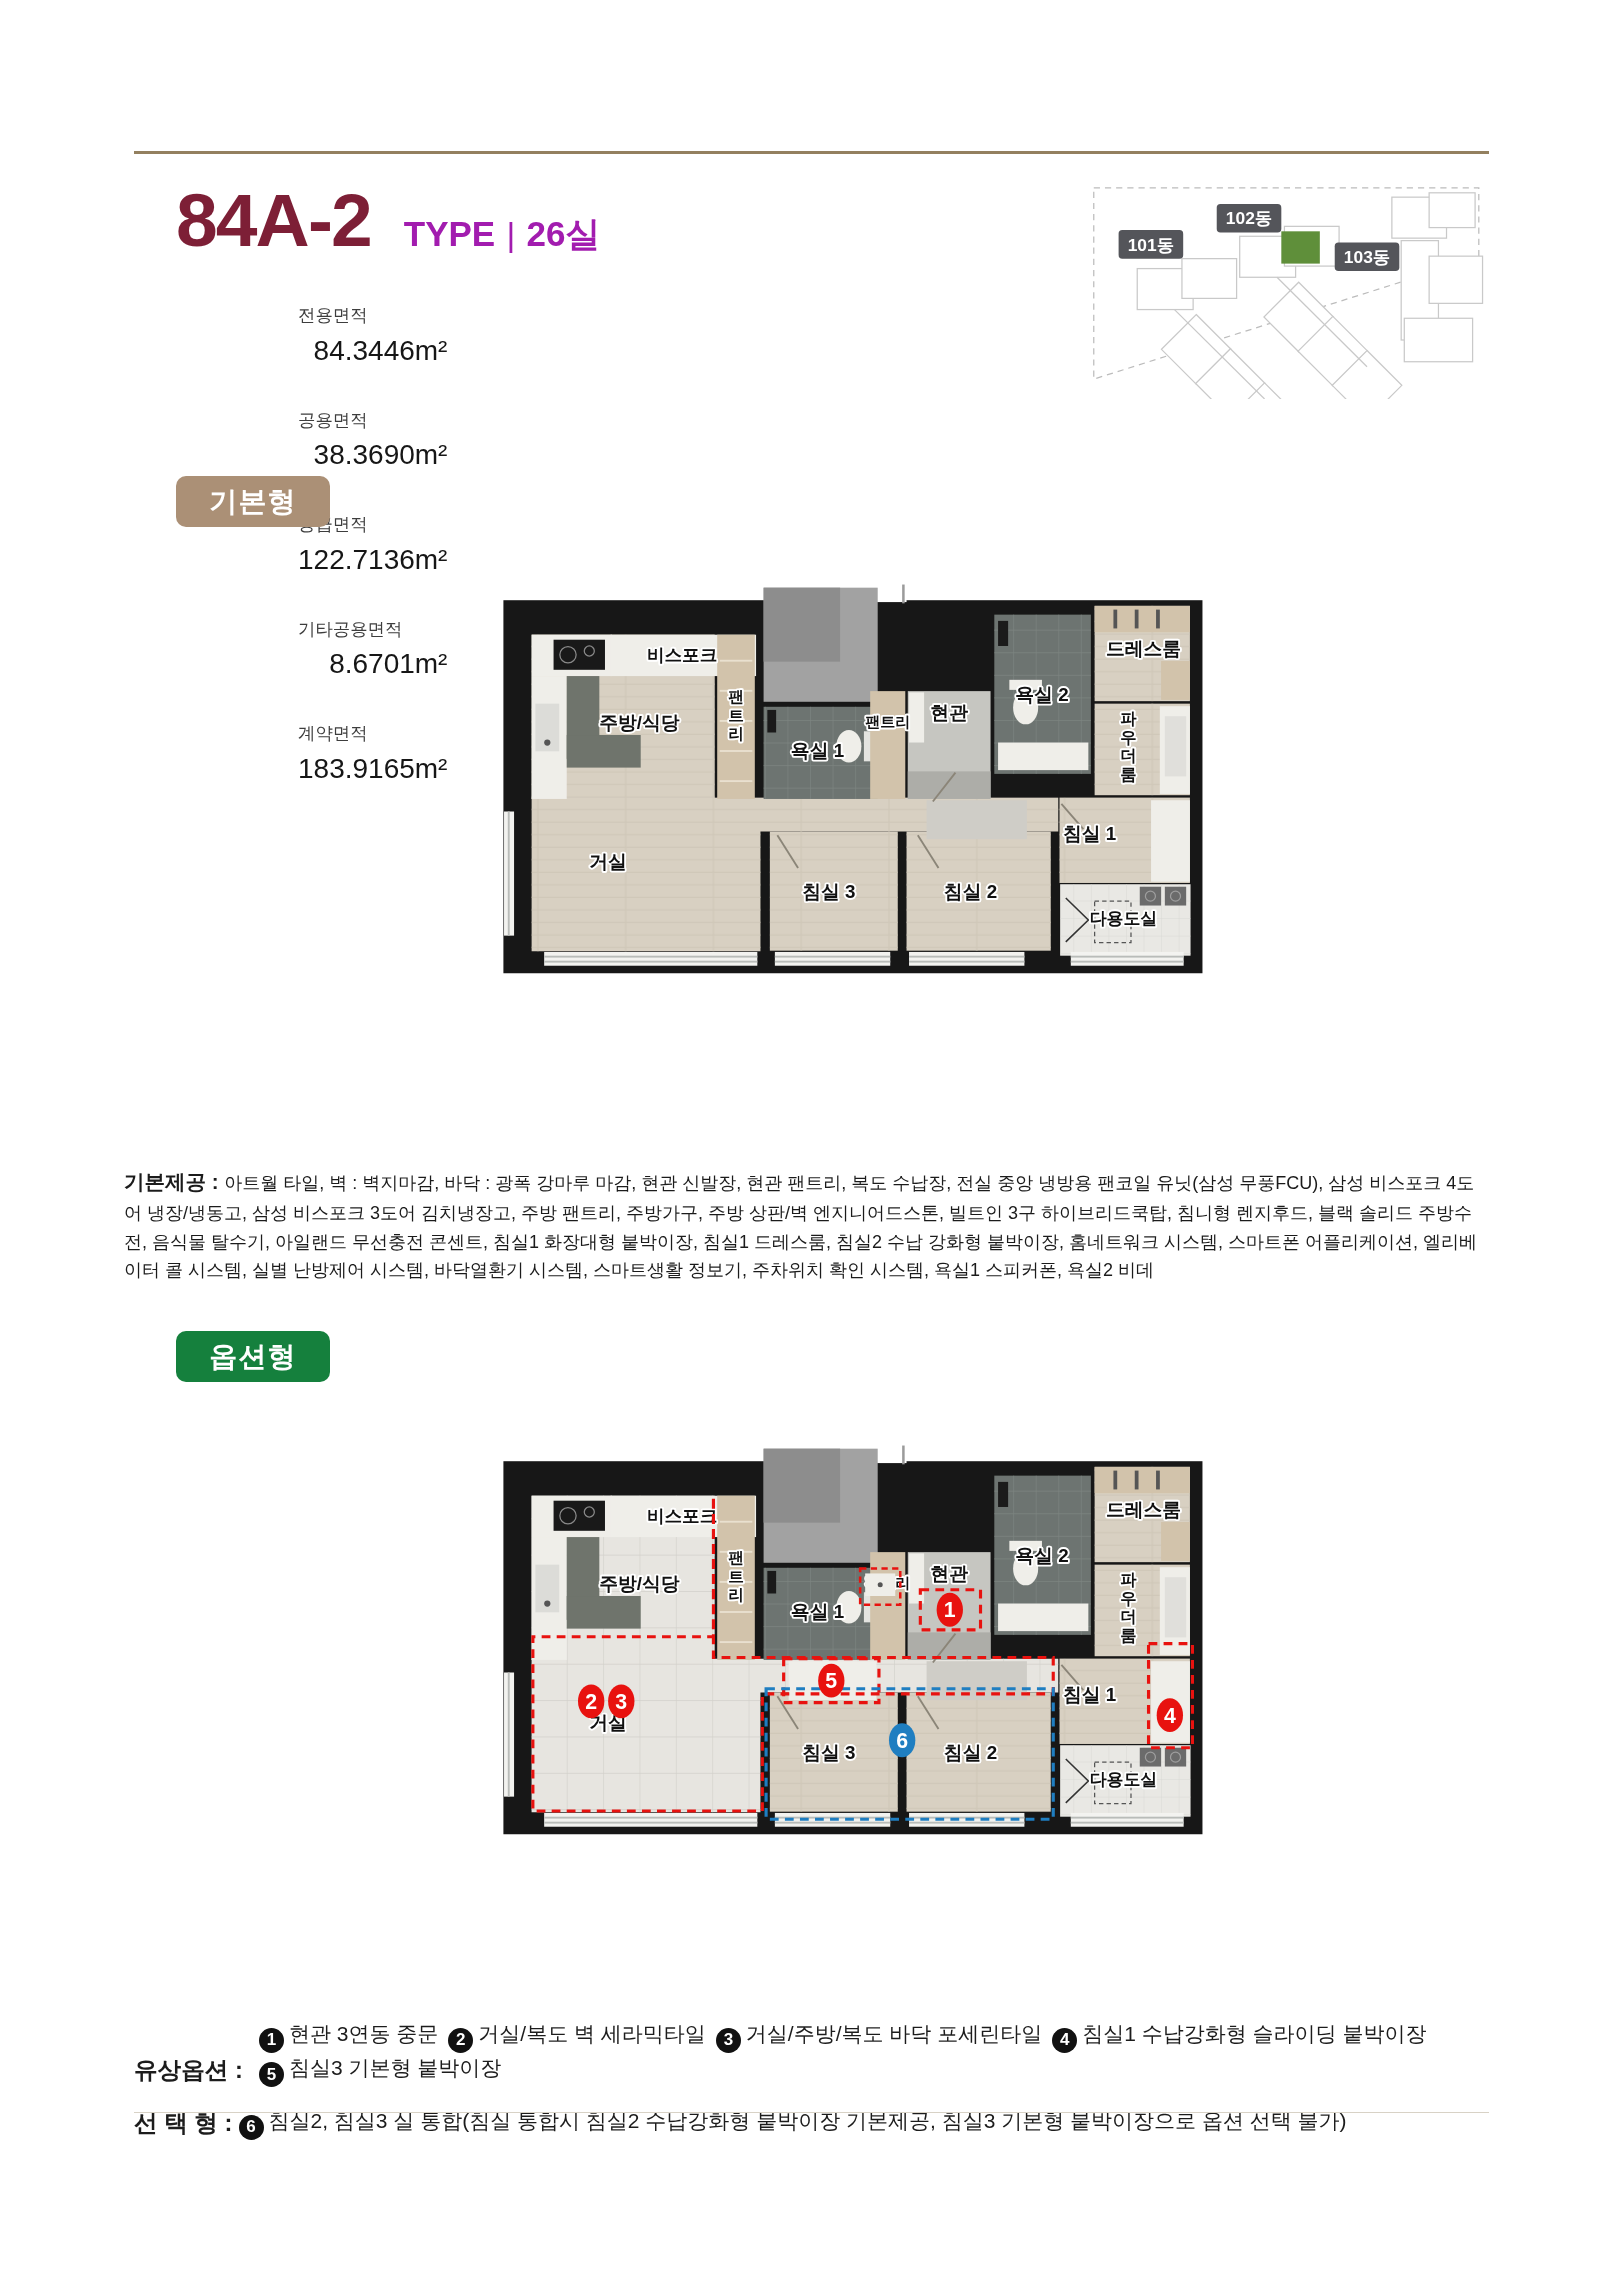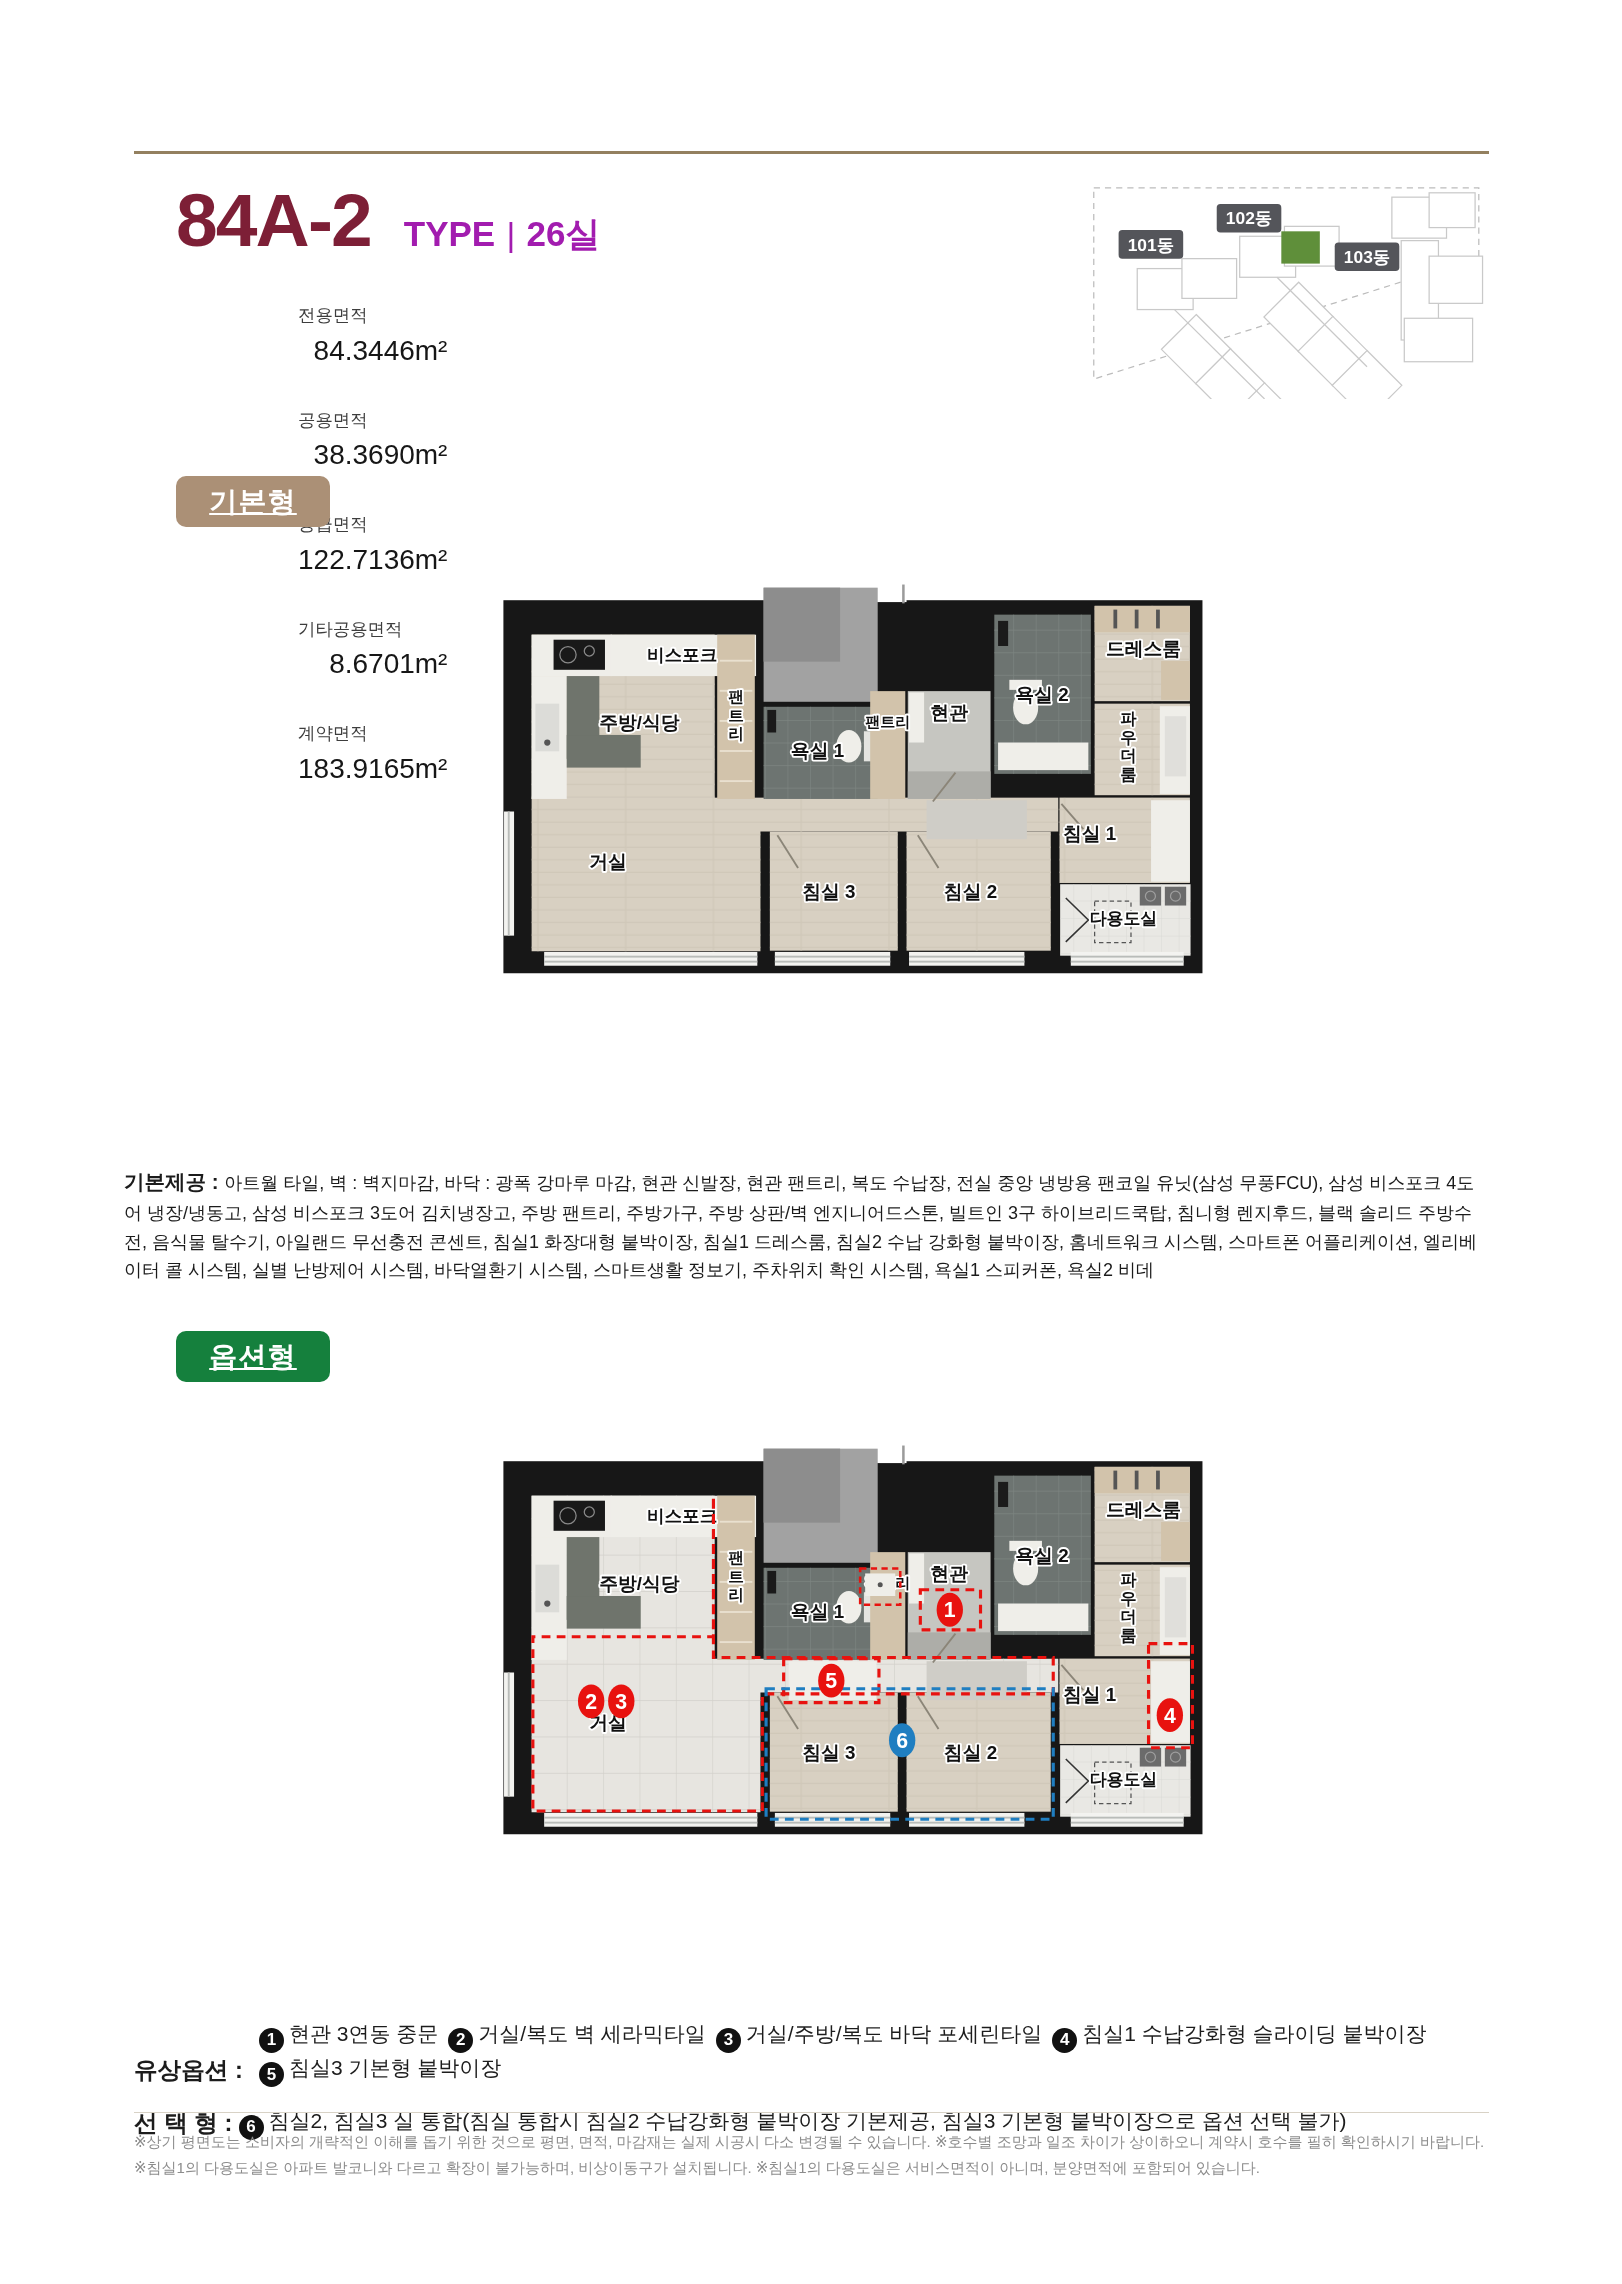--- a/index.html
+++ b/index.html
@@ -10,21 +10,21 @@
   .top-rule{position:absolute;left:134px;top:151px;width:1355px;height:2.5px;background:#93805f;}
   .title-row{position:absolute;left:176px;top:183px;display:flex;align-items:flex-end;}
   .title-main{font-size:75px;font-weight:800;color:#7d1f36;letter-spacing:-1.9px;line-height:1;}
   .title-sub{font-size:35px;font-weight:600;color:#a21caf;margin-left:33px;letter-spacing:0;}
   .title-sep{font-weight:300;margin:0 11.2px;font-size:34px;}
   .areas{position:absolute;left:298px;top:303px;display:flex;gap:41px;flex-direction:column;}
   .area-col .a-label{font-size:17.4px;font-weight:500;color:#3d3d3d;margin-bottom:7.5px;}
   .area-col .a-value{font-size:28px;font-weight:400;color:#161616;text-align:right;}
   .badge{
     position:absolute;width:154px;height:51px;border-radius:10px;color:#ffffff;
-    display:flex;align-items:center;justify-content:center;font-size:28px;font-weight:600;letter-spacing:1.2px;text-decoration:underline;
+    display:flex;align-items:center;justify-content:center;font-size:28px;font-weight:600;letter-spacing:1.2px;
   }
   .badge-basic{left:176px;top:476px;background:#ab9076;}
   .badge-option{left:176px;top:1331px;background:#8c1b33;}
   .plan-svg{position:absolute;width:721px;height:418px;}
   #planBasic{left:494px;top:584px;}
   #planOption{left:494px;top:1445px;}
   #siteMap{position:absolute;left:1081px;top:163px;width:423px;height:236px;}
   .provided{position:absolute;left:124px;top:1166px;width:1362px;font-size:18px;line-height:1.6;color:#1b1b1b;margin:0;}
   .provided b{font-size:20.5px;font-weight:700;}
   .options-block{position:absolute;left:134px;top:2019px;width:1362px;}
@@ -396,19 +396,15 @@
       <b class="opt-label">유상옵션 : </b>
       <span id="paidItems" class="opt-text"><span class="opt-item"><span class="cnum">1</span>현관 3연동 중문</span><span class="opt-item"><span class="cnum">2</span>거실/복도 벽 세라믹타일</span><span class="opt-item"><span class="cnum">3</span>거실/주방/복도 바닥 포세린타일</span><span class="opt-item"><span class="cnum">4</span>침실1 수납강화형 슬라이딩 붙박이장</span><span class="opt-item"><span class="cnum">5</span>침실3 기본형 붙박이장</span></span>
     </div>
     <div class="opt-line">
       <b class="opt-label">선 택 형 : </b>
       <span id="selectItem" class="opt-text"><span class="cnum" style="margin-left: 0px;">6</span>침실2, 침실3 실 통합(침실 통합시 침실2 수납강화형 붙박이장 기본제공, 침실3 기본형 붙박이장으로 옵션 선택 불가)</span>
     </div>
   </div>
 
   <div class="foot-divider"></div>
-  <div class="footnotes" id="footNotes">
-      <div>※상기 평면도는 소비자의 개략적인 이해를 돕기 위한 것으로 평면, 면적, 마감재는 실제 시공시 다소 변경될 수 있습니다. ※호수별 조망과 일조 차이가 상이하오니 계약시 호수를 필히 확인하시기 바랍니다.</div>
-      <div>※침실1의 다용도실은 아파트 발코니와 다르고 확장이 불가능하며, 비상이동구가 설치됩니다. ※침실1의 다용도실은 서비스면적이 아니며, 분양면적에 포함되어 있습니다.</div>
-    </div>
 
 </div>
 
 
 </body></html>

